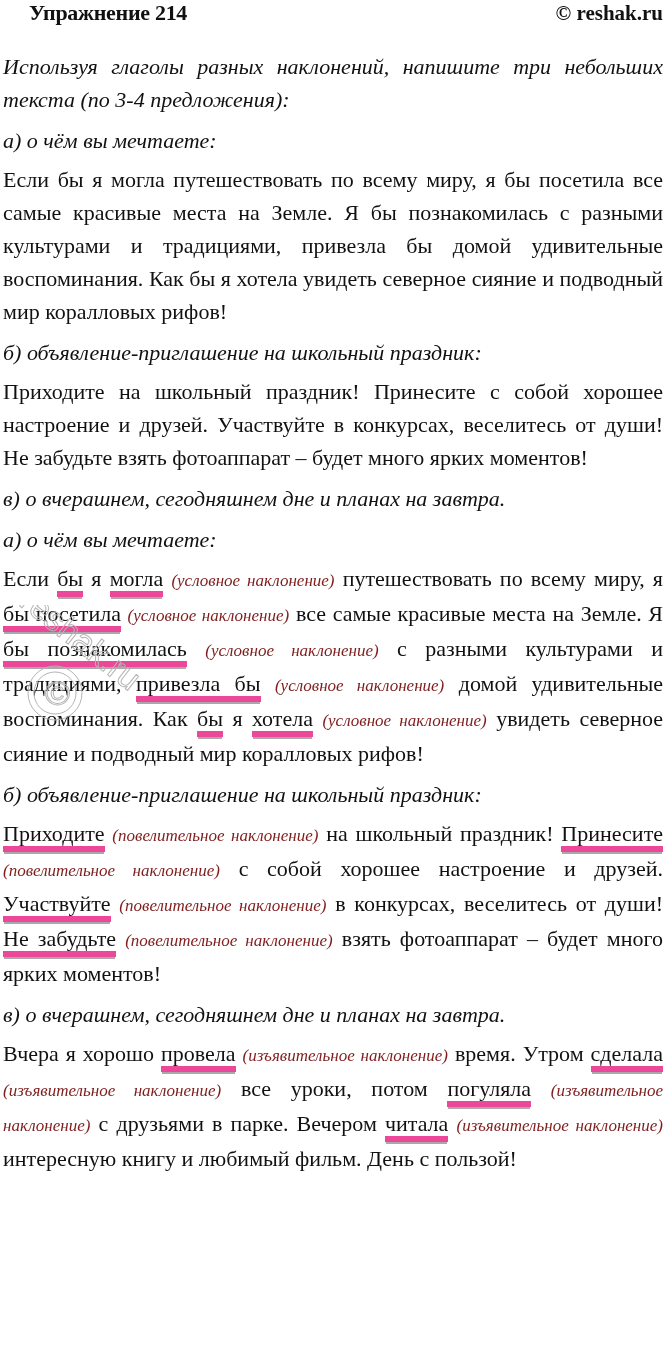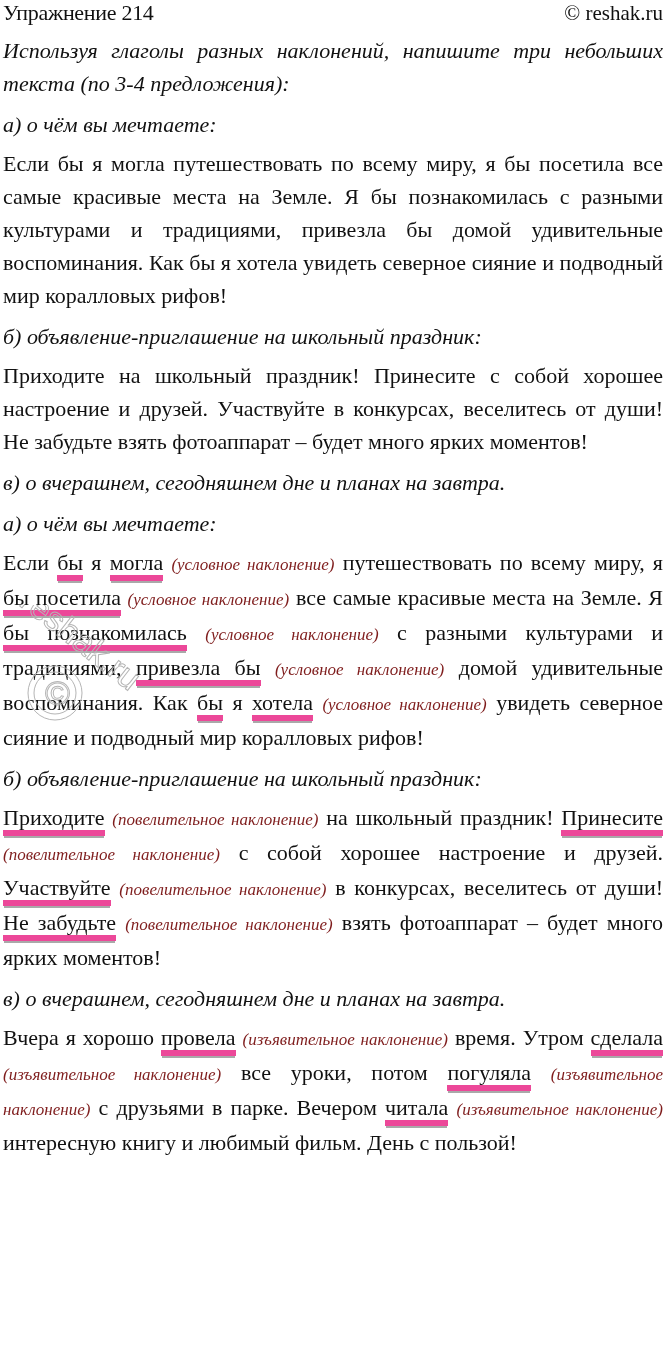--- a/index.html
+++ b/index.html
@@ -9,22 +9,22 @@
     position: relative;
     overflow: hidden;
     font-family: "Liberation Serif", "DejaVu Serif", serif;
     color: #111111;
   }
   .page { position: absolute; left: 3px; top: 0; width: 660px; }
   .header {
     display: flex; justify-content: space-between; align-items: baseline;
     height: 30px; padding-top: 0px;
   }
-  .ex-title { font-weight: normal; font-size: 22px; letter-spacing: -0.3px; }
-  .copyright { font-size: 21px; margin-right: 0px; }
+  .ex-title { font-weight: bold; font-size: 22px; letter-spacing: -0.3px; margin-left: 26px; }
+  .copyright { font-size: 21px; margin-right: 0px; font-weight: bold; }
   .p {
     font-size: 22px;
     line-height: 33px;
     text-align: justify;
     margin: 0;
   }
   .it { font-style: italic; }
   .task { margin-top: 10px; }
   .sub { margin-top: 8px; }
   .body-p { margin-top: 6px; }
@@ -47,21 +47,21 @@
 </head>
 <body>
 
 <div class="page">
 
   <div class="header">
     <span class="ex-title">Упражнение 214</span>
     <span class="copyright">© reshak.ru</span>
   </div>
 
-  <p class="p it task" style="margin-top:4px;">Используя глаголы разных наклонений, напишите три небольших текста (по 3-4 предложения):</p>
+  <p class="p it task" style="margin-top:20px;">Используя глаголы разных наклонений, напишите три небольших текста (по 3-4 предложения):</p>
 
   <p class="p it sub">а) о чём вы мечтаете:</p>
   <p class="p body-p">Если бы я могла путешествовать по всему миру, я бы посетила все самые красивые места на Земле. Я бы познакомилась с разными культурами и традициями, привезла бы домой удивительные воспоминания. Как бы я хотела увидеть северное сияние и подводный мир коралловых рифов!</p>
 
   <p class="p it sub">б) объявление-приглашение на школьный праздник:</p>
   <p class="p body-p">Приходите на школьный праздник! Принесите с собой хорошее настроение и друзей. Участвуйте в конкурсах, веселитесь от души! Не забудьте взять фотоаппарат – будет много ярких моментов!</p>
 
   <p class="p it sub">в) о вчерашнем, сегодняшнем дне и планах на завтра.</p>
 
 

